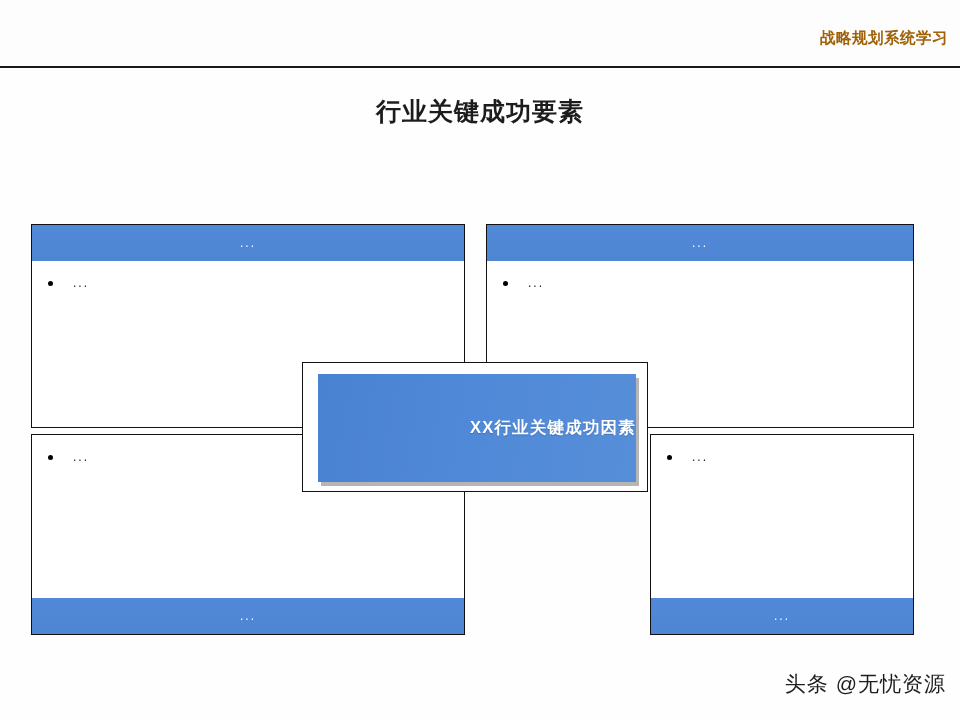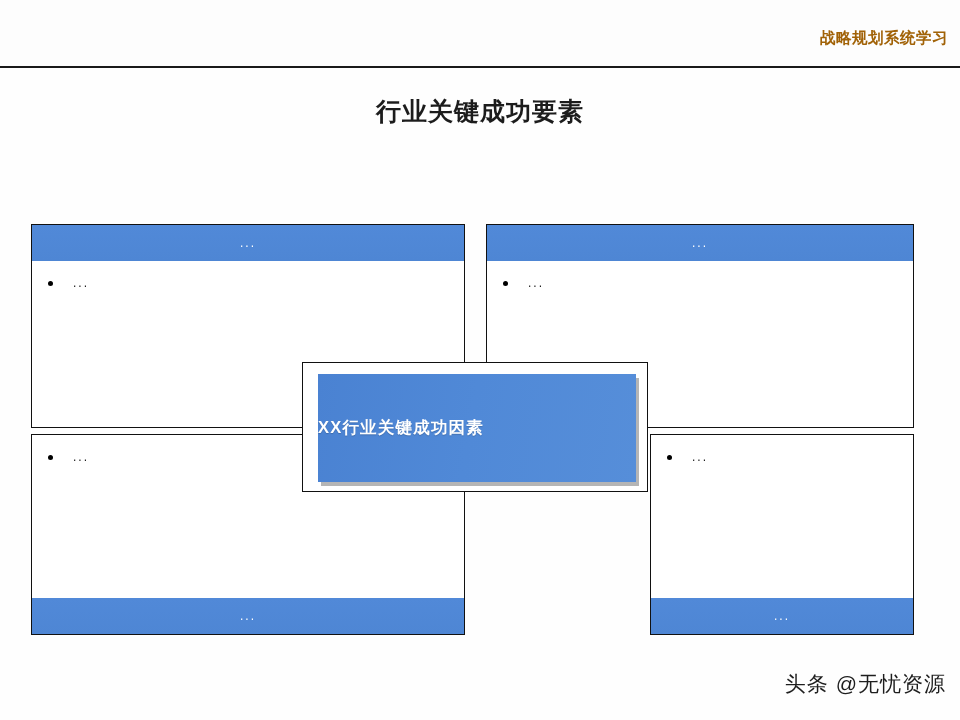--- a/index.html
+++ b/index.html
@@ -141,21 +141,21 @@
   .center-box {
     position: absolute;
     left: 318px;
     top: 374px;
     width: 318px;
     height: 108px;
     background: linear-gradient(100deg, #4a82d2 0%, #5089d7 48%, #568ed9 100%);
     box-shadow: 3px 4px 0 rgba(120,120,120,0.55);
     display: flex;
     align-items: center;
-    justify-content: flex-start;
+    justify-content: flex-end;
     z-index: 6;
     box-sizing: border-box;
   }
   .center-label {
     color: #ffffff;
     font-size: 16.5px;
     font-weight: bold;
     letter-spacing: 1.2px;
     text-shadow: 0 1px 1px rgba(0,0,0,0.18);
   }

